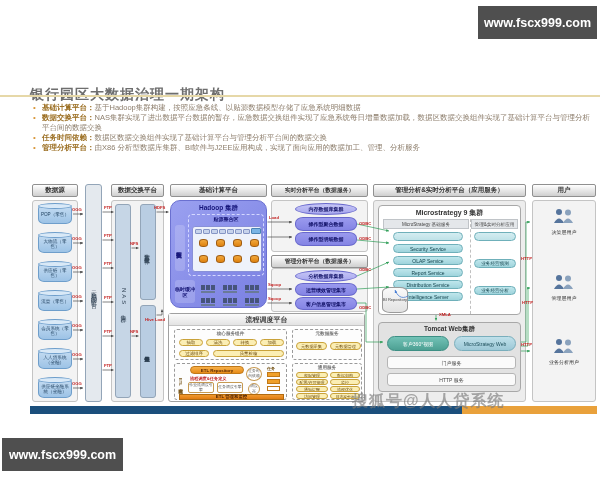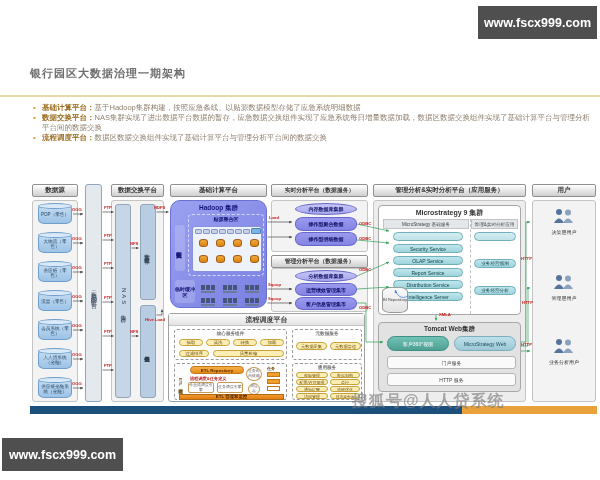--- a/index.html
+++ b/index.html
@@ -1,21 +1,21 @@
 <!DOCTYPE html>
 <html><head>
 <meta charset="utf-8">
 <style>
   html,body{margin:0;padding:0;background:#fff;}
   .slide{position:relative;width:600px;height:480px;background:#fff;overflow:hidden;
          font-family:"Liberation Sans","DejaVu Sans",sans-serif;}
   .abs{position:absolute;box-sizing:border-box;}
   .wmbox{position:absolute;background:#4f4f4f;color:#fff;font-weight:700;font-size:12.5px;
          display:flex;align-items:center;justify-content:center;box-sizing:border-box;}
-  .title{position:absolute;left:30px;top:66px;font-size:11px;font-weight:600;color:#6e6e6e;letter-spacing:1px;}
+  .title{position:absolute;left:30px;top:86px;font-size:14px;font-weight:600;color:#6e6e6e;letter-spacing:1px;}
   .divider{position:absolute;left:0;top:95px;width:600px;height:2px;background:#e6d8a8;}
   .bullets{position:absolute;left:33px;top:103px;width:558px;}
   .bullet{position:relative;padding-left:9px;font-size:7.5px;line-height:10px;color:#8d7e6c;}
   .bullet::before{content:"\2022";position:absolute;left:0;top:0;color:#d9973a;font-size:8px;}
   .lead{font-weight:700;color:#9c6f23;}
   .hdr{position:absolute;height:13px;background:linear-gradient(#ffffff,#cfcfcf);border:1px solid #909090;
        border-radius:2px;display:flex;align-items:center;justify-content:center;font-size:6.5px;
        color:#333;font-weight:700;box-sizing:border-box;white-space:nowrap;overflow:hidden;}
   .panel{position:absolute;background:#f3f3f3;border:1px solid #c4c4c4;border-radius:3px;box-sizing:border-box;}
   .vbar{position:absolute;writing-mode:vertical-rl;display:flex;align-items:center;justify-content:center;
@@ -65,21 +65,22 @@
       <span>www.fscx999.com</span>
     </div>
   <div class="sohu">搜狐号@人人贷系统</div>
 
   <div class="title">银行园区大数据治理一期架构</div>
   <div class="divider"></div>
 
   <div class="bullets">
     <div class="bullet"><span class="lead">基础计算平台：</span><span>基于Hadoop集群构建，按照应急条线、以贴源数据模型存储了应急系统明细数据</span></div>
     <div class="bullet"><span class="lead">数据交换平台：</span><span>NAS集群实现了进出数据平台数据的暂存，应急数据交换组件实现了应急系统每日增量数据加载，数据区数据交换组件实现了基础计算平台与管理分析平台间的数据交换</span></div>
-    <div class="bullet"><span class="lead">流程调度平台：</span><span>数据区数据交换组件实现了基础计算平台与管理分析平台间的数据交换</span></div>
+    <div class="bullet"><span class="lead">任务时间依赖：</span><span>数据区数据交换组件实现了基础计算平台与管理分析平台间的数据交换</span></div>
+    <div class="bullet"><span class="lead">管理分析平台：</span><span>由X86 分析型数据库集群、BI软件与J2EE应用构成，实现了面向应用的数据加工、管理、分析服务</span></div>
   </div>
 
   <div class="hdr" style="left:32px;top:184px;width:46px;">数据源</div>
   <div class="hdr" style="left:111px;top:184px;width:53px;">数据交换平台</div>
   <div class="hdr" style="left:170px;top:184px;width:97px;">基础计算平台</div>
   <div class="hdr" style="left:271px;top:184px;width:97px;font-size:5.8px;">实时分析平台（数据服务）</div>
   <div class="hdr" style="left:373px;top:184px;width:153px;">管理分析&amp;实时分析平台（应用服务）</div>
   <div class="hdr" style="left:532px;top:184px;width:64px;">用户</div>
 
   <div class="panel" style="left:32px;top:200px;width:46px;height:202px;"></div>

